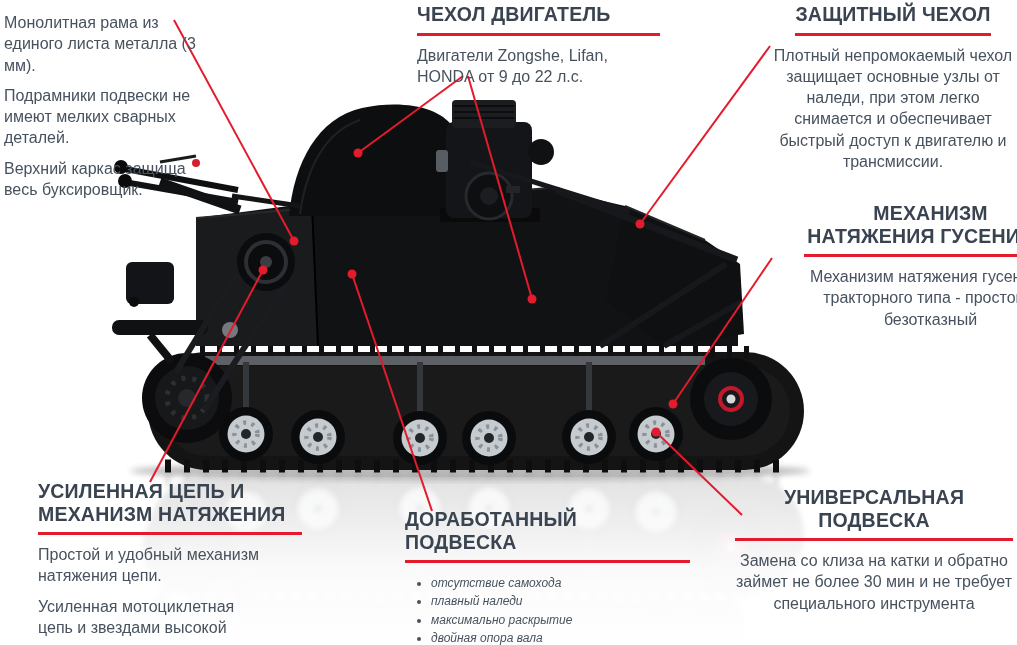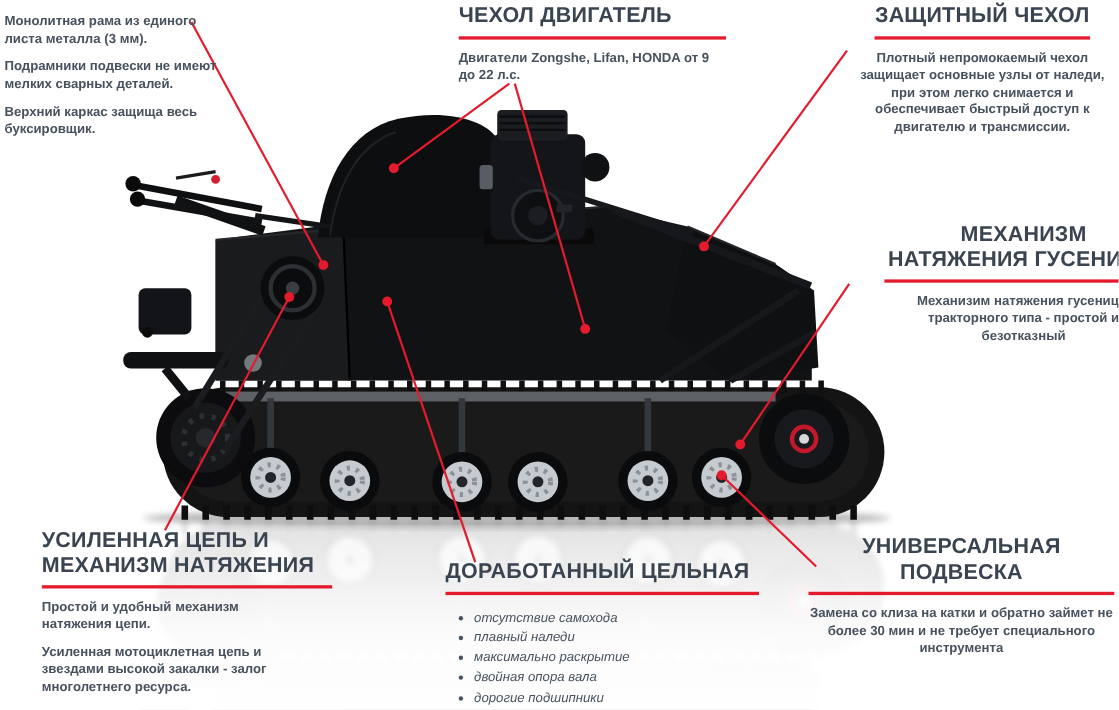--- a/index.html
+++ b/index.html
@@ -18,21 +18,21 @@
   }
   .fig{position:absolute;left:0;top:0;width:1017px;height:645px;}
   .callout{position:absolute;color:var(--body);}
   .callout h2{
     font-size:19.5px;line-height:1.16;font-weight:700;
     color:var(--heading);letter-spacing:.2px;
     padding-bottom:7px;border-bottom:3px solid var(--accent);
     white-space:pre-line;
   }
   .callout.inline-underline h2{display:inline-block;}
-  .callout p{font-size:12px;line-height:1.33;margin-top:9px;font-weight:bold;}
+  .callout p{font-size:16px;line-height:1.33;margin-top:9px;}
   .callout.right{text-align:center;}
   .callout ul{margin-top:11px;padding-left:26px;list-style:disc;}
   .callout li{font-size:12px;line-height:1.52;color:var(--body);font-style:italic;}
   #sec-frame{left:4px;top:3px;width:228px;}
   #sec-frame p{max-width:205px;}
   #sec-engine{left:417px;top:3px;width:243px;}
   #sec-cover{left:773px;top:3px;width:240px;}
   #sec-tension{left:804px;top:202px;width:253px;}
   #sec-chain{left:4px;top:480px;width:264px;margin-left:34px;}
   #sec-chain p{max-width:232px;}
@@ -219,21 +219,21 @@
   </section>
 
   <section class="callout" id="sec-chain">
     <h2>УСИЛЕННАЯ ЦЕПЬ И
 МЕХАНИЗМ НАТЯЖЕНИЯ</h2>
     <p>Простой и удобный механизм натяжения цепи.</p>
     <p>Усиленная мотоциклетная цепь и звездами высокой закалки - залог многолетнего ресурса.</p>
   </section>
 
   <section class="callout" id="sec-variator">
-    <h2>ДОРАБОТАННЫЙ ЦЕЛЬНАЯ</h2>
+    <h2>ДОРАБОТАННЫЙ ПОДВЕСКА</h2>
     <ul>
       <li>отсутствие самохода</li>
       <li>плавный наледи</li>
       <li>максимально раскрытие</li>
       <li>двойная опора вала</li>
       <li>дорогие подшипники</li>
     </ul>
   </section>
 
   <section class="callout right" id="sec-suspension">

